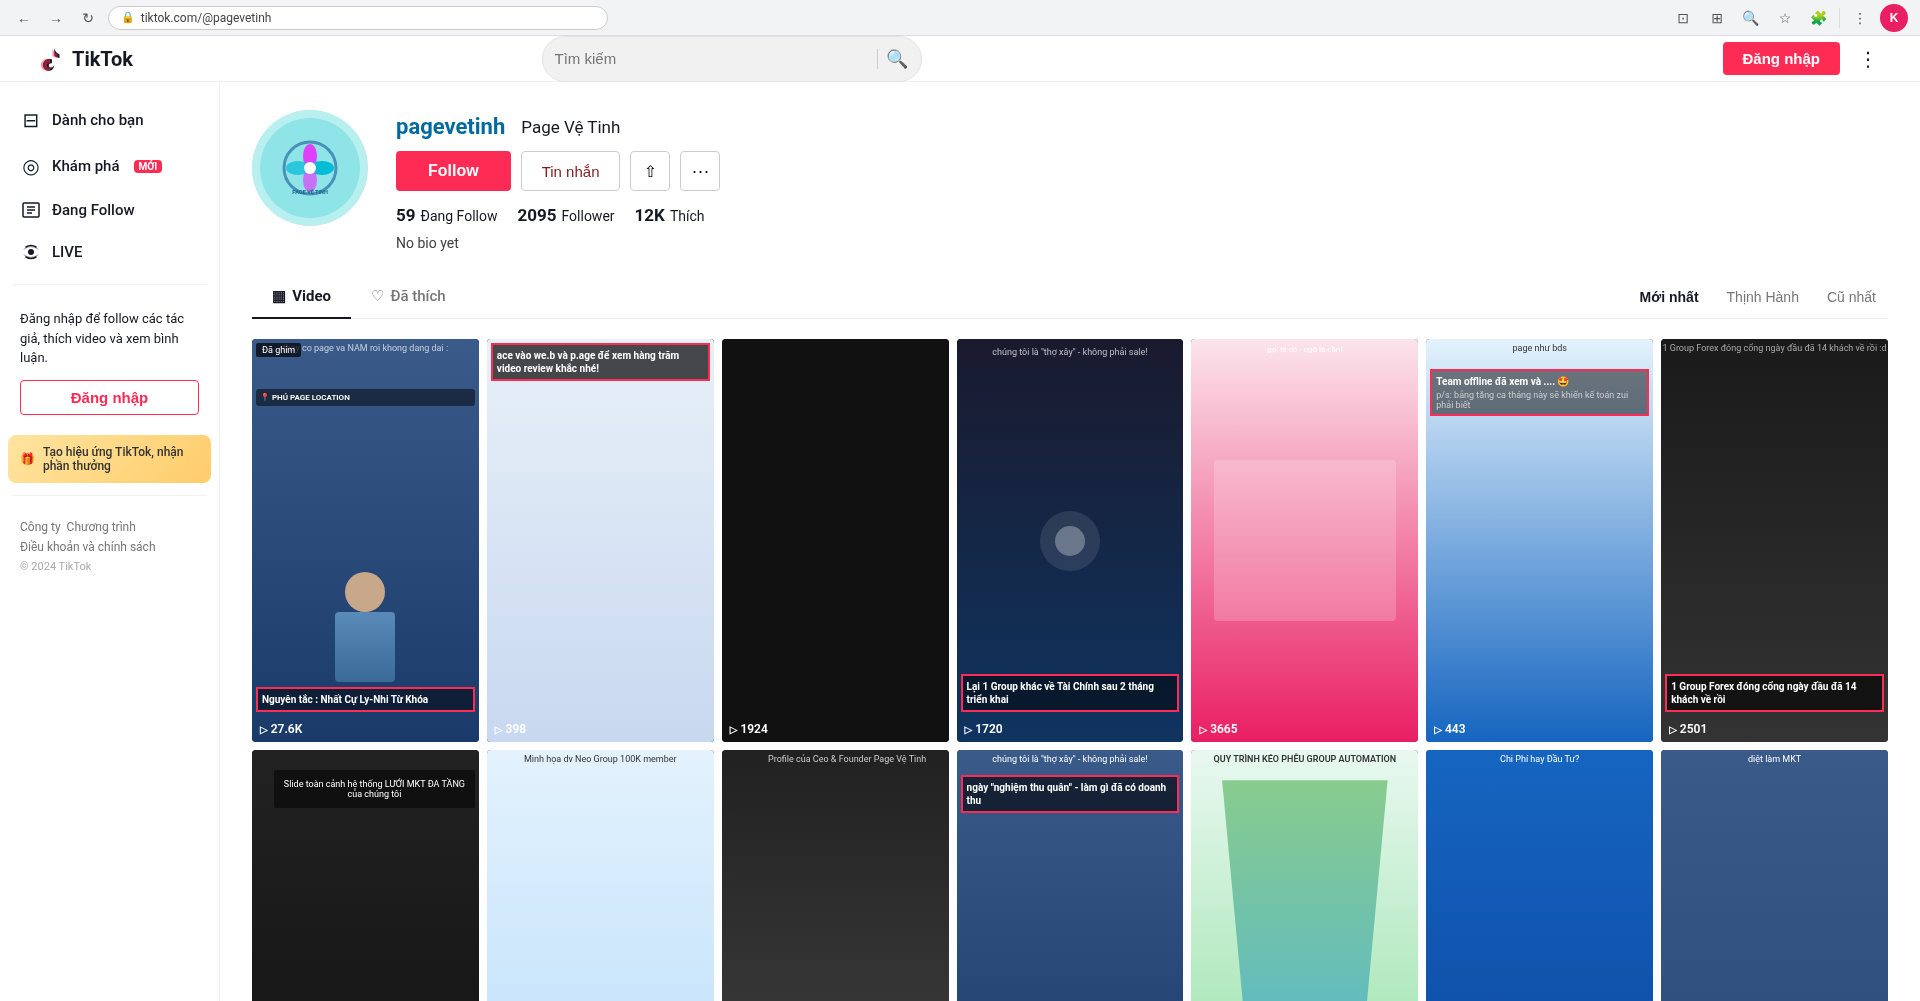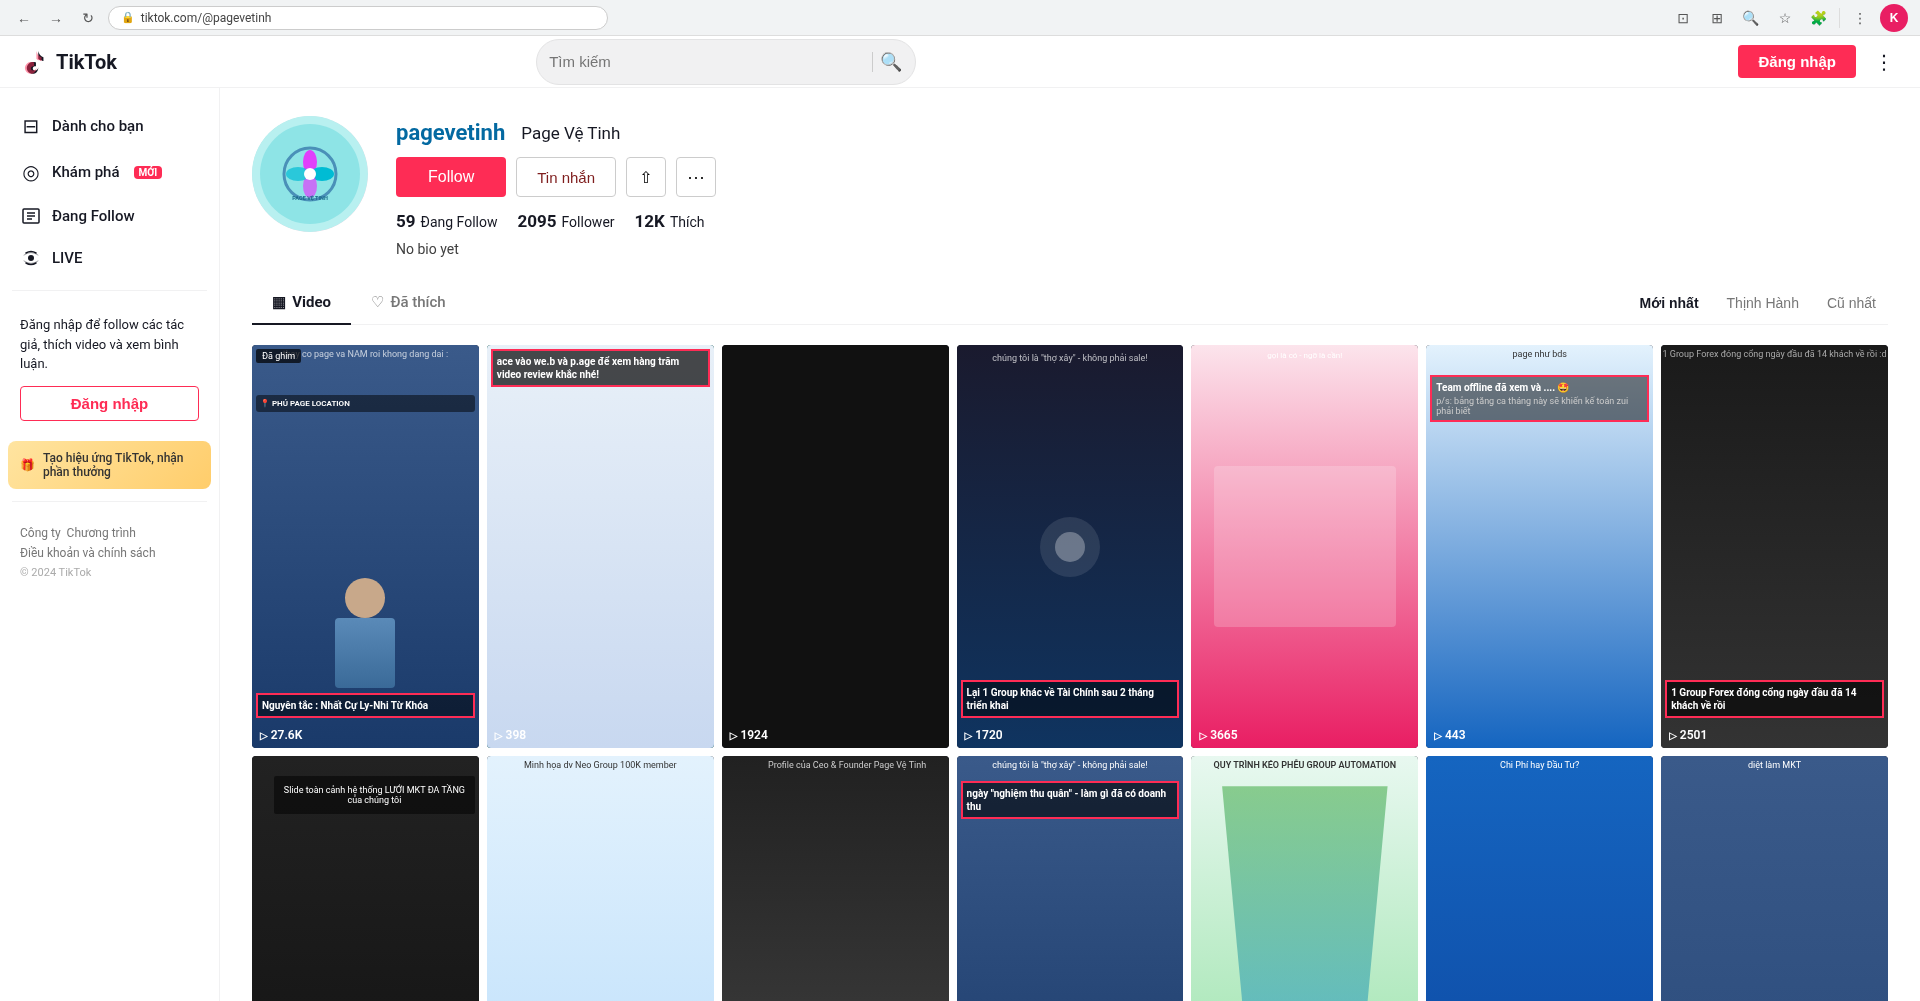--- a/index.html
+++ b/index.html
@@ -54,25 +54,25 @@
       border: none; cursor: pointer;
       display: flex; align-items: center; justify-content: center;
       font-size: 12px; font-weight: bold;
     }
 
     
     .app { display: flex; flex-direction: column; height: calc(100vh - 36px); }
     
     
     .top-nav {
-      height: 52px;
+      height: 46px;
       border-bottom: 1px solid #f1f1f2;
       display: flex;
       align-items: center;
-      padding: 0 20px;
+      padding: 0 36px;
       gap: 16px;
       position: sticky; top: 0; z-index: 100; background: #fff;
     }
     .tiktok-logo {
       display: flex; align-items: center; gap: 6px;
       font-size: 20px; font-weight: 700; color: #161823;
       cursor: pointer; text-decoration: none;
     }
     .tiktok-logo-icon {
       width: 30px; height: 30px;
@@ -207,21 +207,21 @@
     .profile-username { font-size: 22px; font-weight: 700; color: #0369a1; }
     .profile-displayname { font-size: 17px; color: #161823; margin-left: 4px; }
     .profile-actions { display: flex; gap: 10px; margin-bottom: 14px; }
     .follow-btn {
       background: #fe2c55;
       color: #fff;
       border: none;
       border-radius: 4px;
       padding: 8px 32px;
       font-size: 16px;
-      font-weight: 400;
+      font-weight: 700;
       cursor: pointer;
     }
     .message-btn {
       background: transparent;
       border: 1.5px solid #ccc;
       border-radius: 4px;
       padding: 8px 20px;
       font-size: 15px;
       font-weight: 500;
       cursor: pointer;

